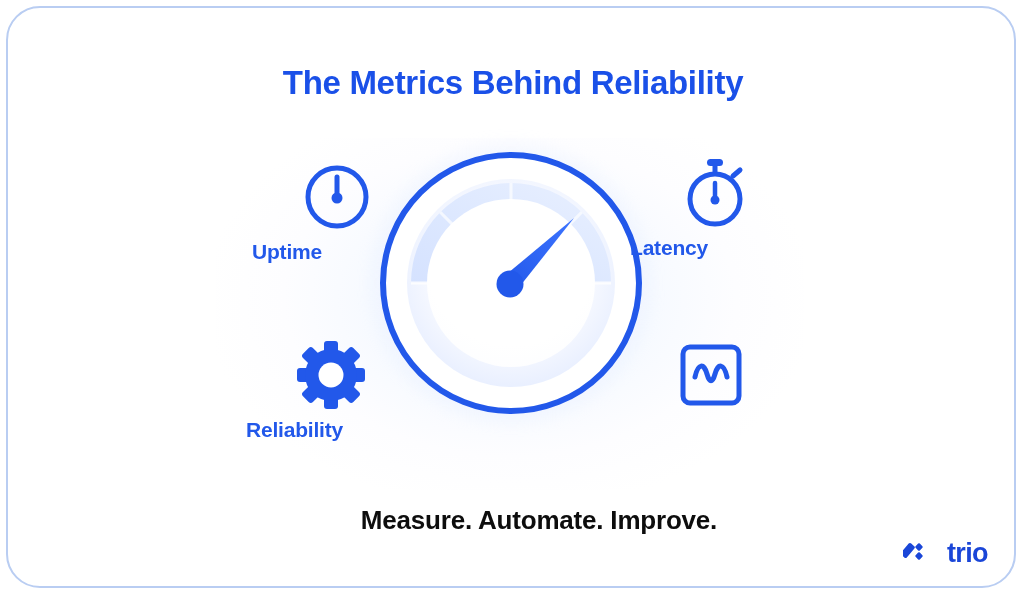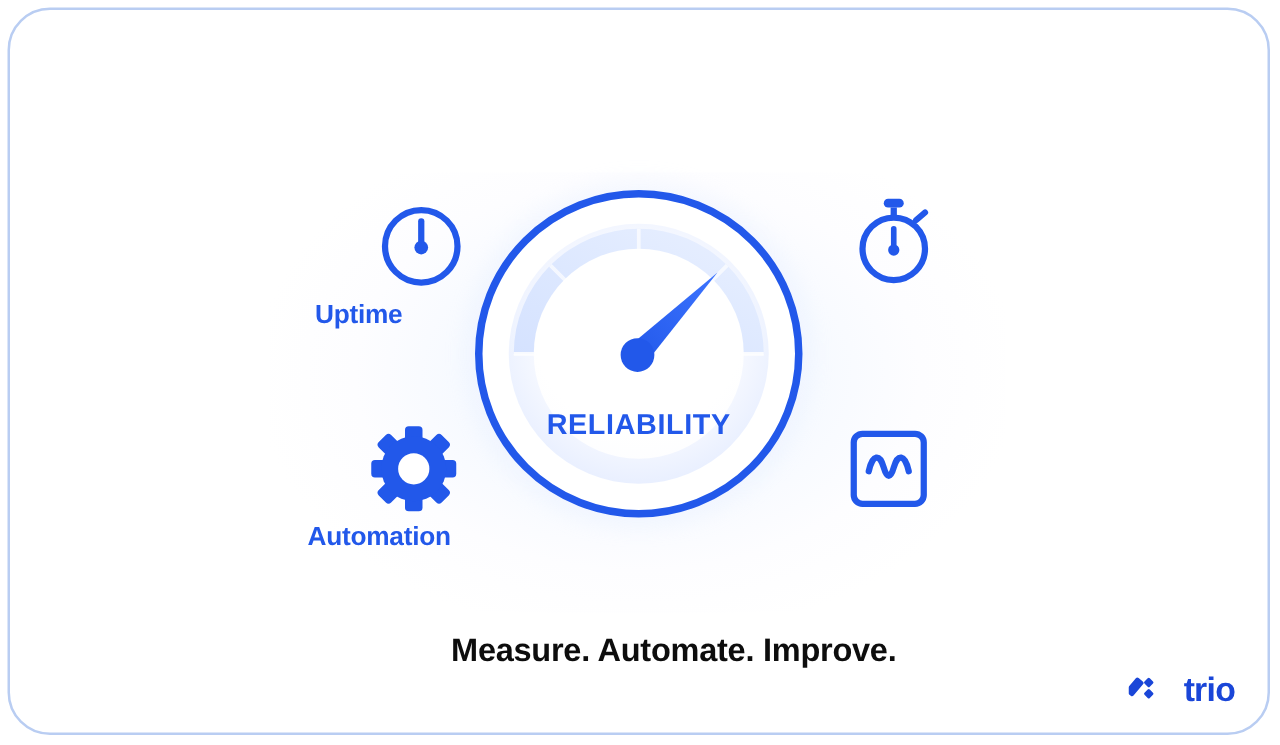--- a/index.html
+++ b/index.html
@@ -188,20 +188,21 @@
     color: #1a46d8;
     letter-spacing: -0.6px;
     line-height: 1;
   }
 </style>
 </head>
 <body>
 
 <div class="card">
 
+  <div class="title">The Metrics Behind Reliability</div>
 
   <div class="stage">
 
     <div class="gauge">
       <div class="gauge-glow"></div>
       <div class="gauge-ring"></div>
       <div class="gauge-inner"></div>
 
       <svg class="gauge-dial" viewBox="0 0 208 208">
         <defs>
@@ -225,21 +226,20 @@
         <path d="M 174.7 33.3 L 146.4 61.6" stroke="#ffffff" stroke-width="3" opacity="0.7"></path>
       </svg>
 
       <div class="gauge-face"></div>
 
       <svg class="needle" viewBox="0 0 262 262">
         <path d="M 131 131 L 124.5 124.0 L 194 66 L 137.5 137.3 Z" fill="url(#needgrad)"></path>
         <circle cx="130" cy="132" r="13.5" fill="#2258ea"></circle>
       </svg>
 
-      <div class="gauge-label">RELIABILITY</div>
     </div>
 
     <div class="metric m-uptime">
       <div class="icon-wrap">
         <svg width="72" height="72" viewBox="0 0 72 72">
           <circle cx="36" cy="36" r="29" fill="none" stroke="#2258ea" stroke-width="5"></circle>
           <line x1="36" y1="16" x2="36" y2="36" stroke="#2258ea" stroke-width="5" stroke-linecap="round"></line>
           <circle cx="36" cy="37" r="5.5" fill="#2258ea"></circle>
         </svg>
       </div>
@@ -250,40 +250,41 @@
       <div class="icon-wrap">
         <svg width="78" height="78" viewBox="0 0 78 78">
           <rect x="31" y="5" width="16" height="7" rx="3.5" fill="#2258ea"></rect>
           <circle cx="39" cy="45" r="25" fill="none" stroke="#2258ea" stroke-width="5"></circle>
           <line x1="39" y1="12" x2="39" y2="20" stroke="#2258ea" stroke-width="5"></line>
           <line x1="57" y1="22" x2="64" y2="16" stroke="#2258ea" stroke-width="5" stroke-linecap="round"></line>
           <line x1="39" y1="29" x2="39" y2="46" stroke="#2258ea" stroke-width="4.5" stroke-linecap="round"></line>
           <circle cx="39" cy="46" r="4.5" fill="#2258ea"></circle>
         </svg>
       </div>
+      <div class="metric-label">Latency</div>
     </div>
 
     <div class="metric m-automation">
       <div class="icon-wrap">
         <svg width="72" height="72" viewBox="0 0 72 72">
           <g fill="#2258ea">
             <rect x="29" y="2" width="14" height="16" rx="3"></rect>
             <rect x="29" y="54" width="14" height="16" rx="3"></rect>
             <rect x="2" y="29" width="16" height="14" rx="3"></rect>
             <rect x="54" y="29" width="16" height="14" rx="3"></rect>
             <rect x="9.5" y="9.5" width="14" height="16" rx="3" transform="rotate(-45 16.5 17.5)"></rect>
             <rect x="48.5" y="9.5" width="14" height="16" rx="3" transform="rotate(45 55.5 17.5)"></rect>
             <rect x="9.5" y="46.5" width="14" height="16" rx="3" transform="rotate(45 16.5 54.5)"></rect>
             <rect x="48.5" y="46.5" width="14" height="16" rx="3" transform="rotate(-45 55.5 54.5)"></rect>
             <circle cx="36" cy="36" r="26"></circle>
           </g>
           <circle cx="36" cy="36" r="12.5" fill="#ffffff"></circle>
         </svg>
       </div>
-      <div class="metric-label">Automation</div>
+      <div class="metric-label">Reliability</div>
     </div>
 
     <div class="metric m-errorrate">
       <div class="icon-wrap">
         <svg width="68" height="68" viewBox="0 0 68 68">
           <rect x="6" y="6" width="56" height="56" rx="7" fill="none" stroke="#2258ea" stroke-width="5"></rect>
           <path d="M 18 36 C 21 22, 27 22, 30 33 C 32.5 42, 35.5 42, 38 33 C 41 22, 47 22, 50 36" fill="none" stroke="#2258ea" stroke-width="5" stroke-linecap="round" stroke-linejoin="round"></path>
         </svg>
       </div>
     </div>

